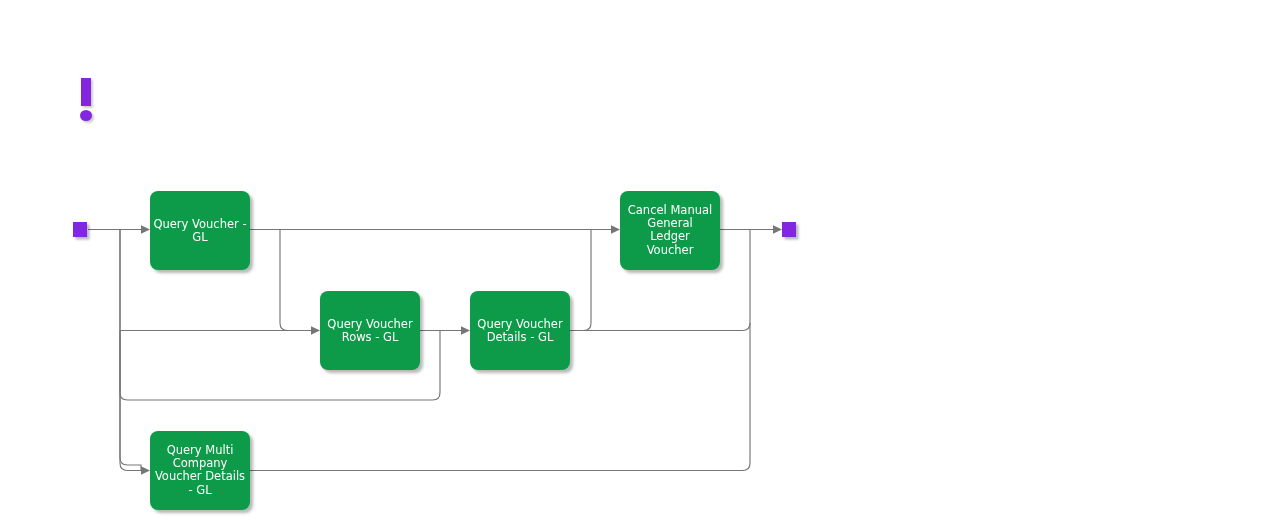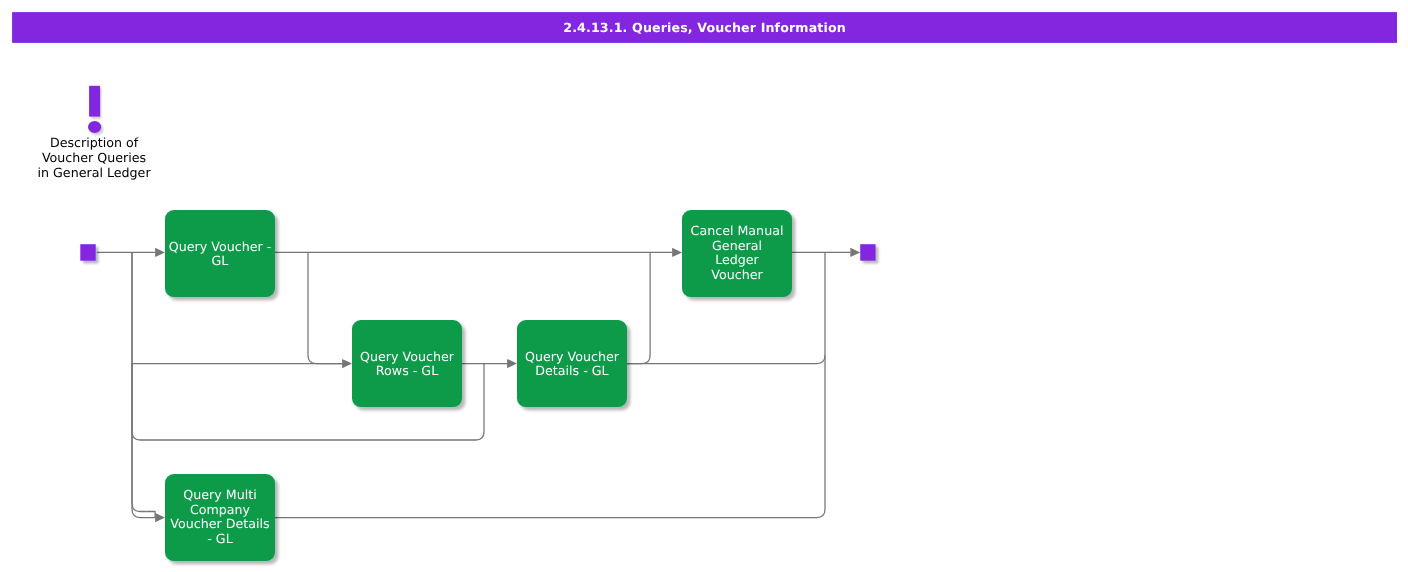--- a/index.html
+++ b/index.html
@@ -109,32 +109,26 @@
   }
   .arrow-head {
     fill: #767676;
   }
 </style>
 </head>
 <body>
 
 <div id="page">
 
-  <div id="titlebar">
-    <div class="title-text">2.4.13.1. Queries, Voucher Information</div>
-  </div>
 
   <div id="annotation">
     <div class="excl-wrap">
       <div class="excl-bar"></div>
       <div class="excl-dot"></div>
     </div>
-    <div class="caption">Description of
-Voucher Queries
-in General Ledger</div>
   </div>
 
   <svg id="diagram" viewBox="0 0 1280 520">
     <defs>
       <filter id="boxshadow" x="-20%" y="-20%" width="160%" height="160%">
         <feDropShadow dx="3" dy="3" stdDeviation="1.6" flood-color="#000000" flood-opacity="0.28"></feDropShadow>
       </filter>
       <filter id="smallshadow" x="-40%" y="-40%" width="220%" height="220%">
         <feDropShadow dx="2.5" dy="2.5" stdDeviation="1.2" flood-color="#000000" flood-opacity="0.28"></feDropShadow>
       </filter>

